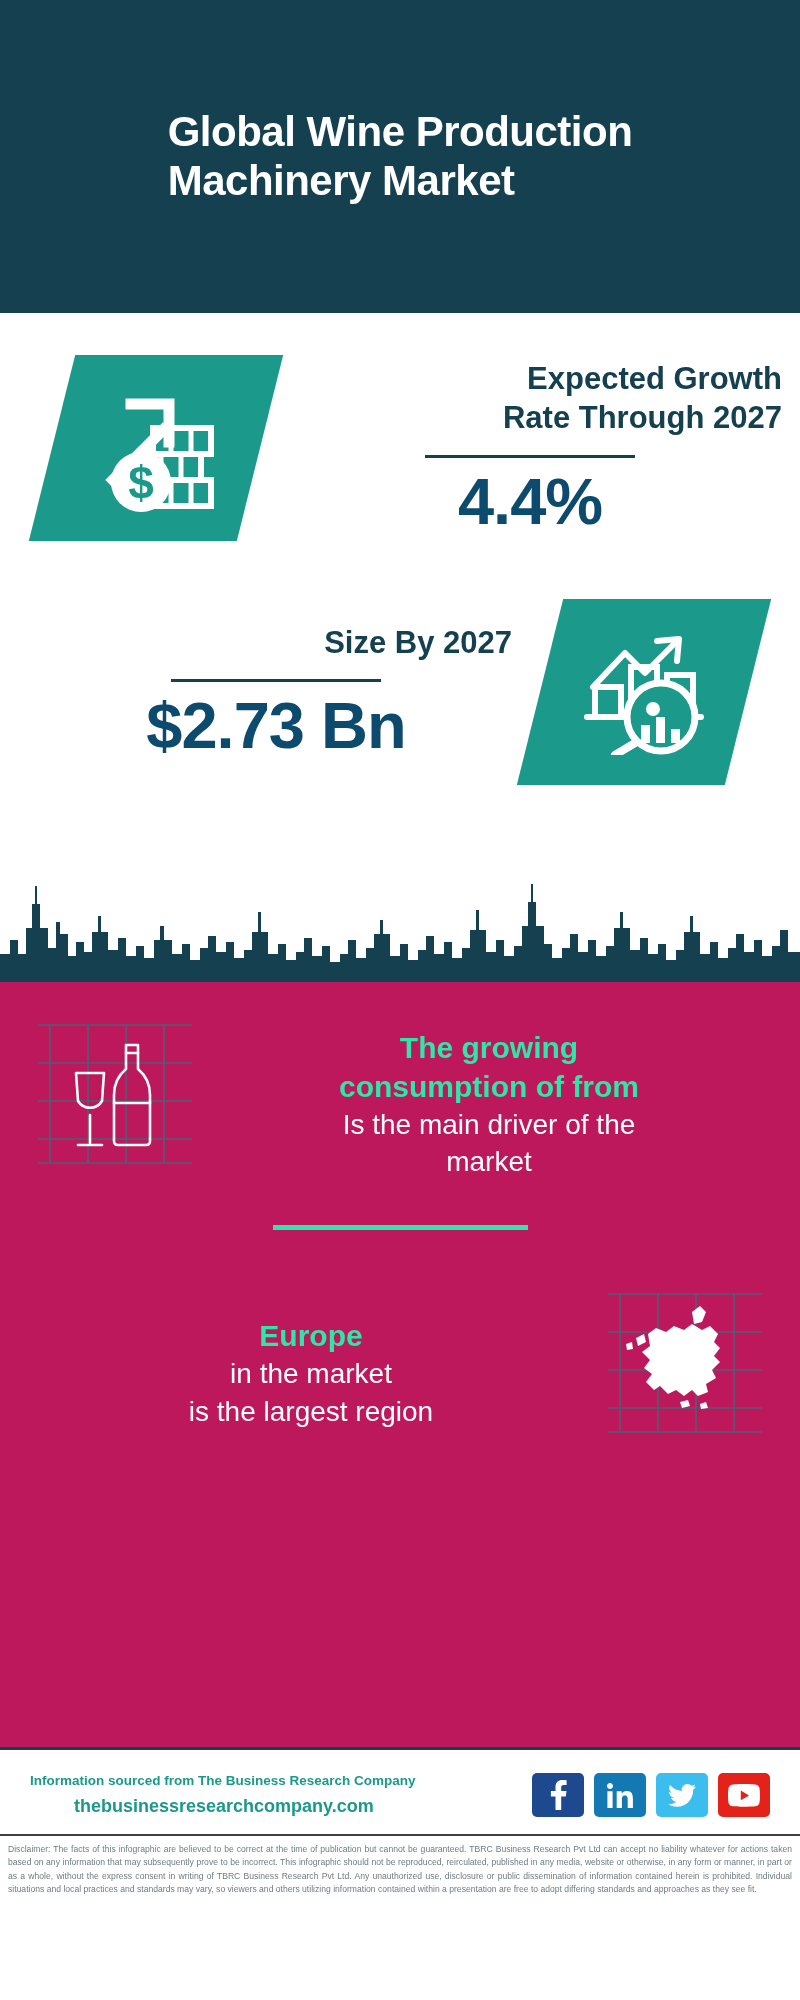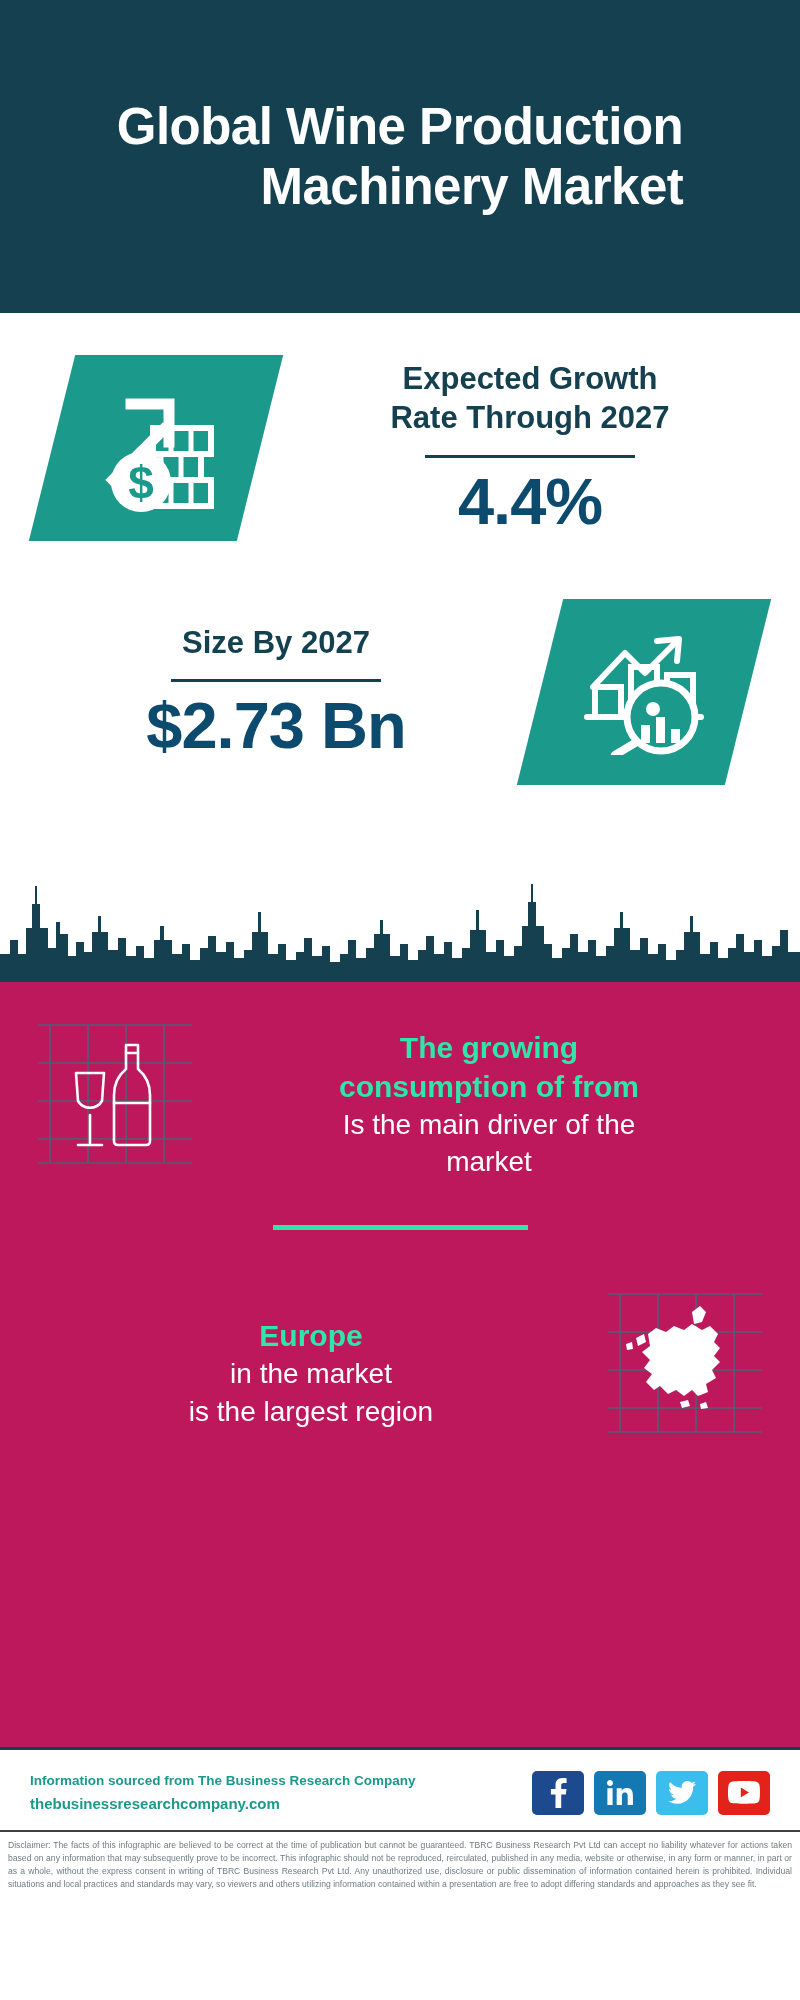--- a/index.html
+++ b/index.html
@@ -14,24 +14,24 @@
 
   
   .header {
     background:#15404F;
     height:313px;
     display:flex; align-items:center; justify-content:center;
     padding:0 40px;
   }
   .header-title {
     color:#ffffff;
-    font-size:51px;
+    font-size:42px;
     font-weight:bold;
     line-height:1.16;
-    text-align:right;
+    text-align:left;
     letter-spacing:-0.5px;
   }
 
   
   .stats {
     background:#ffffff;
     height:666px;
     position:relative;
   }
 
@@ -58,20 +58,21 @@
   .icon-right { margin-left:10px; }
 
   .stat-text { flex:1; text-align:center; padding:0 18px; }
   .stat-text.left-block { padding-left:40px; }
 
   .stat-label {
     color:#15404F;
     font-size:31px;
     font-weight:bold;
     line-height:1.25;
+    text-align:right;
   }
   .stat-rule {
     width:210px; height:3px;
     background:#15404F;
     margin:17px auto 10px auto;
   }
   .stat-value {
     color:#0c4a6e;
     font-size:65px;
     font-weight:bold;
@@ -136,23 +137,24 @@
   }
   .footer-src { flex:1; }
   .footer-src-line1 {
     color:#1B998B;
     font-size:13.5px;
     font-weight:bold;
     line-height:1.6;
   }
   .footer-src-line2 {
     color:#1B998B;
-    font-size:15px;
+    font-size:18px;
     font-weight:bold;
     line-height:1.6;
+    margin-left:44px;
   }
   .socials { display:flex; gap:10px; align-items:center; }
   .social {
     width:52px; height:44px;
     border-radius:5px;
     display:flex; align-items:center; justify-content:center;
   }
   .social svg { display:block; }
 
   .disclaimer {

